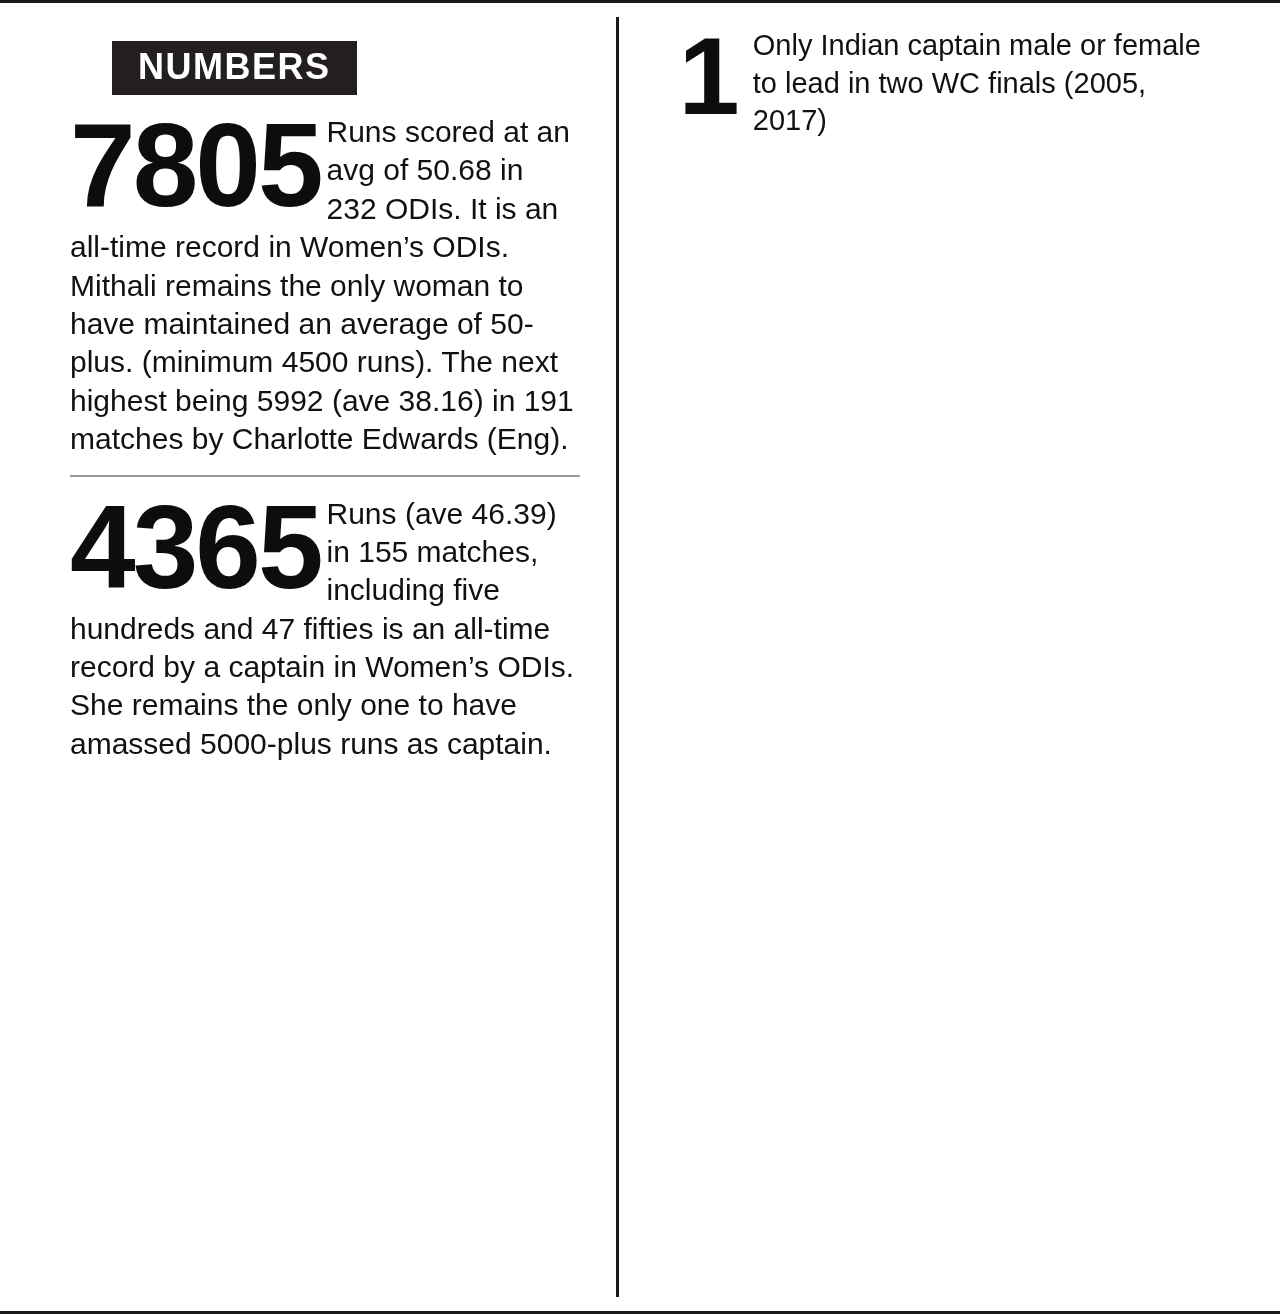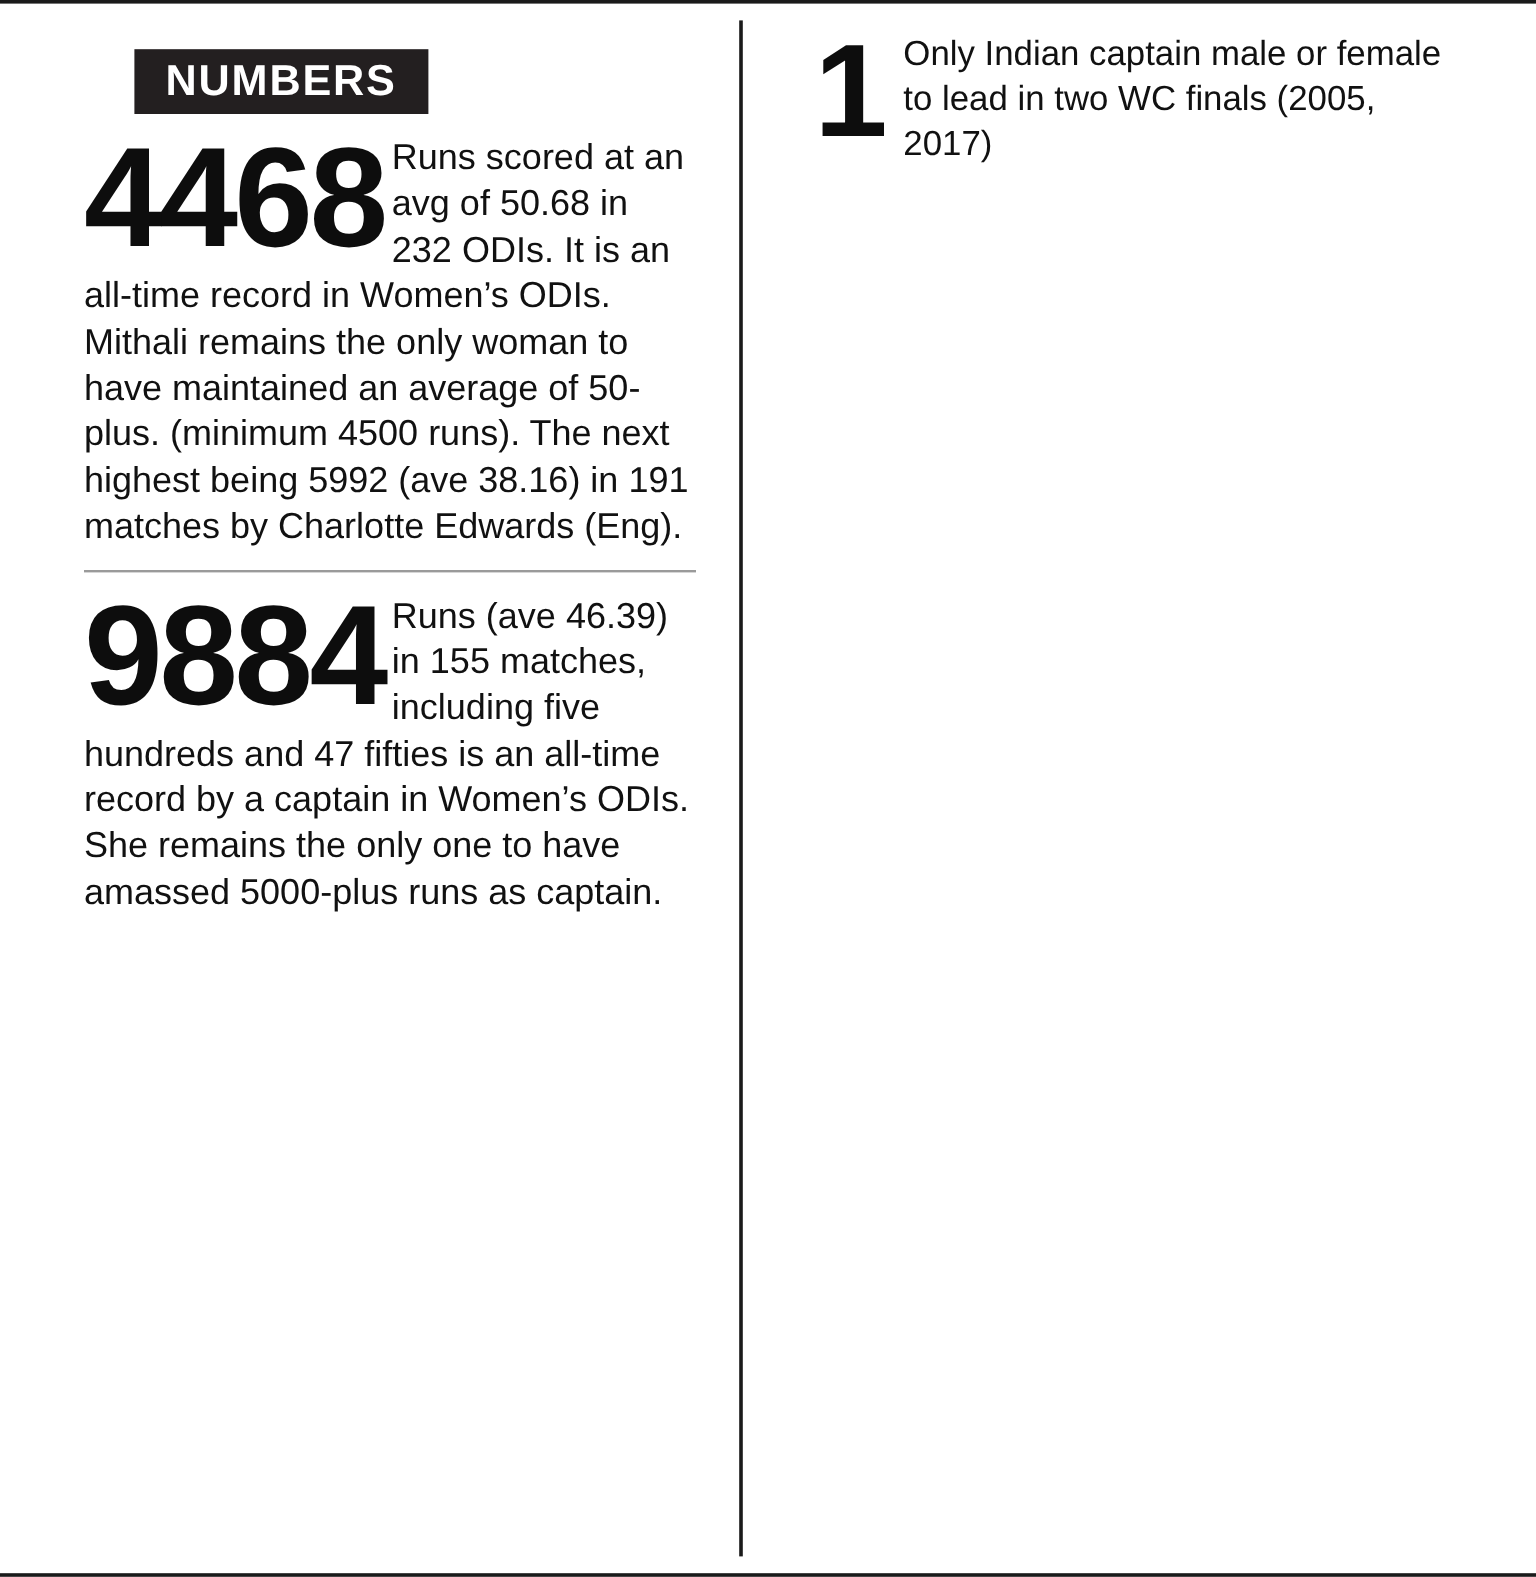--- a/index.html
+++ b/index.html
@@ -102,27 +102,27 @@
 <div class="infographic">
 
   <div class="col col-left">
 
     <div class="section-title-wrap">
       <span class="section-title">NUMBERS</span>
     </div>
 
     <div class="stat clearfix">
       <div class="stat-body">
-        <span class="bignum n-7805">4468</span><span>Runs scored at an avg of 50.68 in 232 ODIs. It is an all-time record in Women’s ODIs.  Mithali remains the only woman to have maintained an average of 50-plus. (minimum 4500 runs). The next highest being 5992 (ave 38.16) in 191 matches by Charlotte Edwards (Eng).</span>
+        <span class="bignum n-7805">7805</span><span>Runs scored at an avg of 50.68 in 232 ODIs. It is an all-time record in Women’s ODIs.  Mithali remains the only woman to have maintained an average of 50-plus. (minimum 4500 runs). The next highest being 5992 (ave 38.16) in 191 matches by Charlotte Edwards (Eng).</span>
       </div>
     </div>
 
     <div class="stat clearfix">
       <div class="stat-body">
-        <span class="bignum n-5319">9884</span><span>Runs (ave 46.39) in 155 matches, including five hundreds and 47 fifties is an all-time record by a captain in Women’s ODIs.  She remains the only one to have amassed 5000-plus runs as captain.</span>
+        <span class="bignum n-5319">4365</span><span>Runs (ave 46.39) in 155 matches, including five hundreds and 47 fifties is an all-time record by a captain in Women’s ODIs.  She remains the only one to have amassed 5000-plus runs as captain.</span>
       </div>
     </div>
 
   </div>
 
   <div class="col col-right">
 
 
     <div class="stat right-stat clearfix">
       <div class="stat-body">

